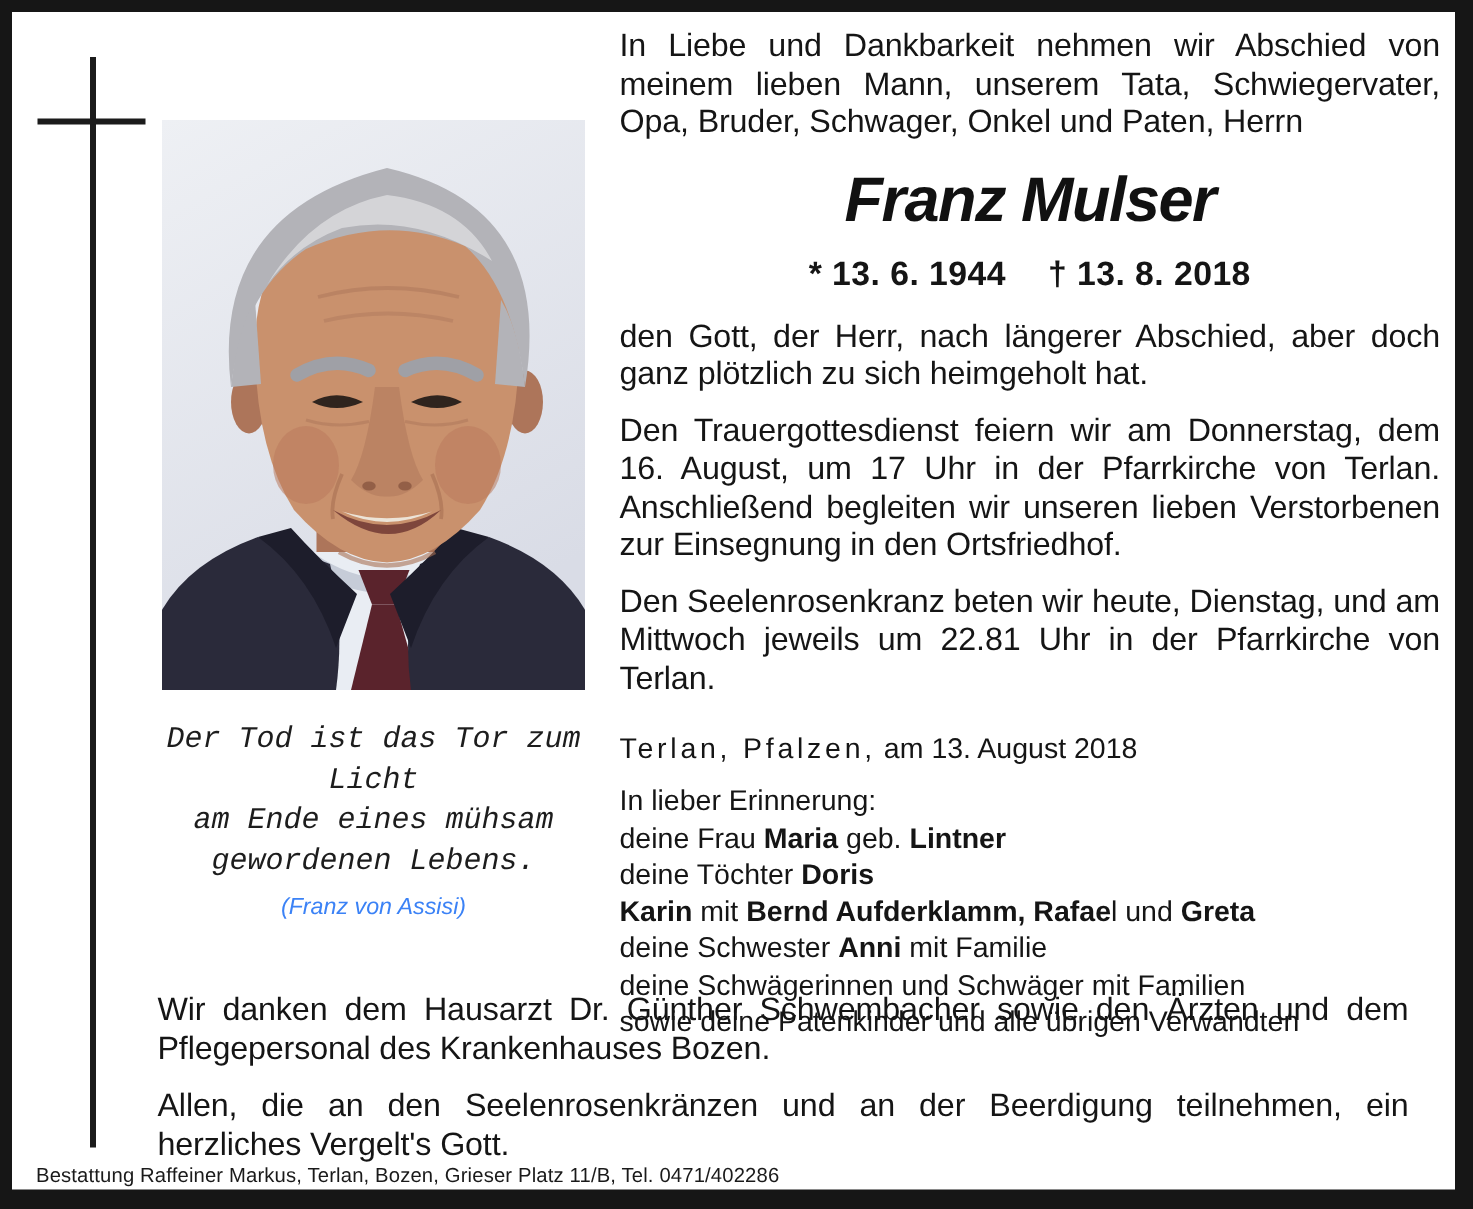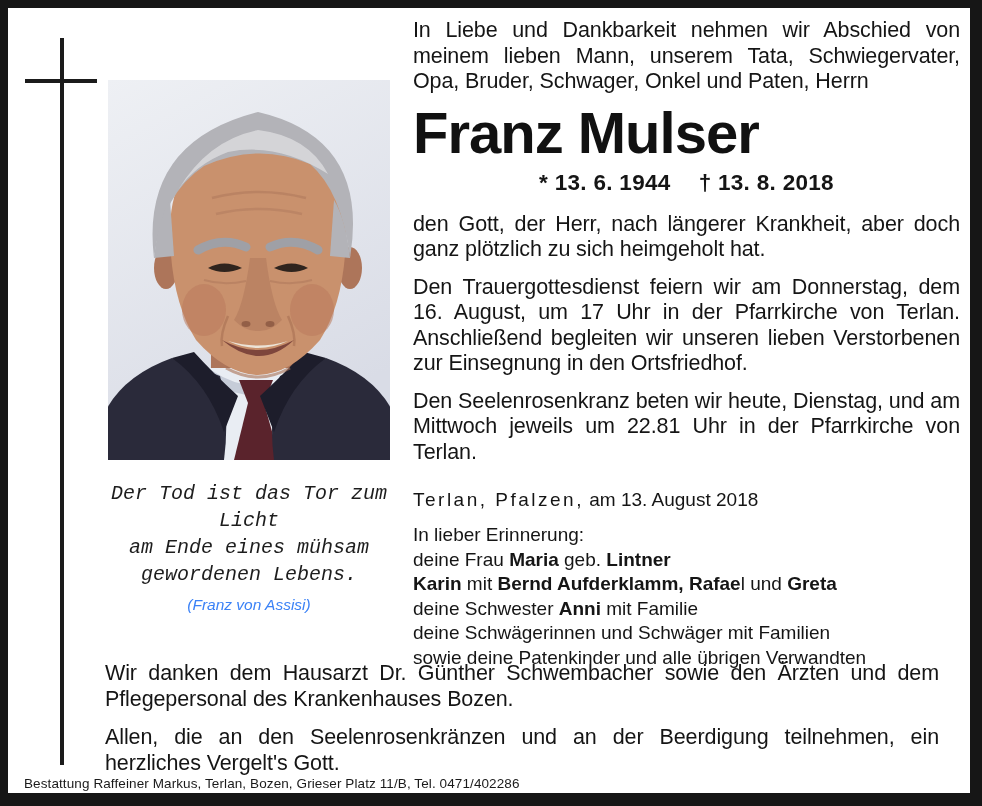--- a/index.html
+++ b/index.html
@@ -21,21 +21,21 @@
   
   .photo { position:absolute; left:100px; top:72px; width:282px; height:380px; }
   .photo svg { display:block; width:100%; height:100%; }
   
   .quote { position:absolute; left:78px; top:472px; width:326px; text-align:center; font-style:italic; }
   .quote .qline { font-size:20px; line-height:27px; color:#1d1d1d;font-family:Liberation Mono, monospace; }
   .quote .attrib { font-size:15.5px; margin-top:8px; color:#3b82f6; }
   
   .rightcol { position:absolute; left:405px; top:10px; width:547px; }
   .para { font-size:21.5px; line-height:25.5px; text-align:justify; letter-spacing:-0.1px; }
-  .deceased-name { font-size:58px; font-weight:bold; text-align:left; line-height:56px; margin-top:10px; letter-spacing:-1px; color:#111; }
+  .deceased-name { font-size:42px; font-weight:bold; text-align:center; line-height:56px; margin-top:10px; letter-spacing:-1px; color:#111;font-style:italic; }
   .dates { text-align:center; font-weight:bold; font-size:22.5px; margin-top:9px; letter-spacing:0.3px; }
   .dates .gap { display:inline-block; width:28px; }
   .mt16 { margin-top:16px; }
   .mt12 { margin-top:12px; }
   .place-date { font-size:19px; margin-top:24px; }
   .place-date .spread { letter-spacing:2.5px; }
   .memory { margin-top:12px; font-size:19px; }
   .memory .mline { line-height:24.5px; white-space:nowrap; }
   .memory .b { font-weight:bold; }
   
@@ -129,30 +129,31 @@
       </div>
     <div class="attrib">(Franz von Assisi)</div>
   </div>
 
   <div class="rightcol">
     <div class="para">In Liebe und Dankbarkeit nehmen wir Abschied von meinem lieben Mann, unserem Tata, Schwiegervater, Opa, Bruder, Schwager, Onkel und Paten, Herrn</div>
     <div class="deceased-name">Franz Mulser</div>
     <div class="dates">
       <span>* 13. 6. 1944</span><span class="gap"></span><span>† 13. 8. 2018</span>
     </div>
-    <div class="para mt16">den Gott, der Herr, nach längerer Krankheit, aber doch ganz plötzlich zu sich heimgeholt hat.</div>
+    <div class="para mt16">den Gott, der Herr, nach längerer Abschied, aber doch ganz plötzlich zu sich heimgeholt hat.</div>
     <div class="para mt12">Den Trauergottesdienst feiern wir am Donnerstag, dem 16. August, um 17 Uhr in der Pfarrkirche von Terlan. Anschließend begleiten wir unseren lieben Verstorbenen zur Einsegnung in den Ortsfriedhof.</div>
     <div class="para mt12">Den Seelenrosenkranz beten wir heute, Dienstag, und am Mittwoch jeweils um 22.81 Uhr in der Pfarrkirche von Terlan.</div>
     <div class="place-date">
       <span class="spread">Terlan, Pfalzen,</span><span> am 13. August 2018</span>
     </div>
     <div class="memory">
       <div class="mline">In lieber Erinnerung:</div>
       <div>
           <div class="mline"><span>deine Frau </span><span class="b">Maria</span><span> geb. </span><span class="b">Lintner</span></div>
+          <div class="mline"><span>deine Töchter </span><span class="b">Doris</span></div>
           <div class="mline"><span class="b">Karin</span><span> mit </span><span class="b">Bernd Aufderklamm, Rafae</span><span>l und </span><span class="b">Greta</span></div>
           <div class="mline"><span>deine Schwester </span><span class="b">Anni</span><span> mit Familie</span></div>
           <div class="mline"><span>deine Schwägerinnen und Schwäger mit Familien</span></div>
           <div class="mline"><span>sowie deine Patenkinder und alle übrigen Verwandten</span></div>
         </div>
     </div>
   </div>
 
   <div class="bottom">
     <div class="para">Wir danken dem Hausarzt Dr. Günther Schwembacher sowie den Ärzten und dem Pflegepersonal des Krankenhauses Bozen.</div>

